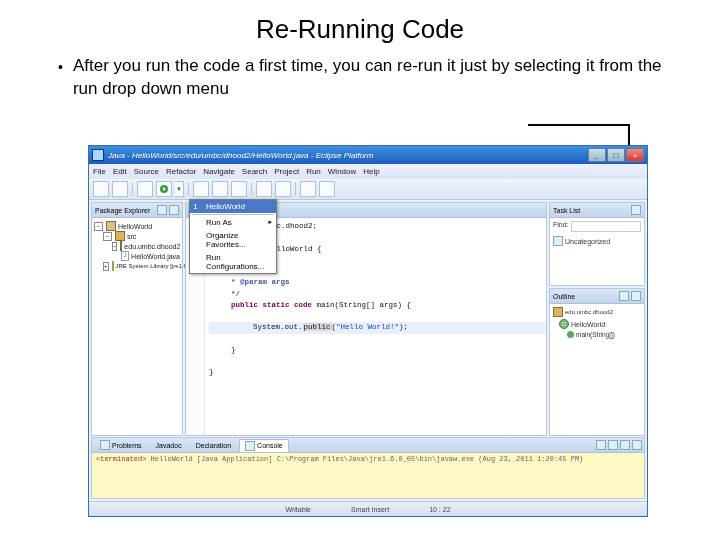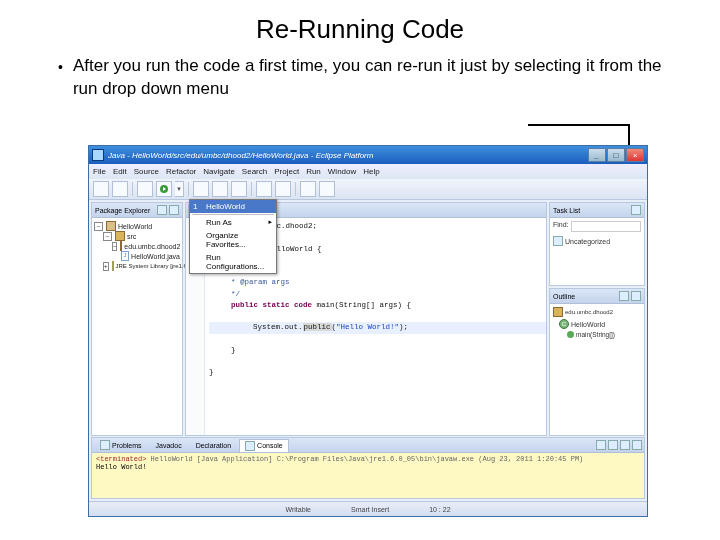--- a/index.html
+++ b/index.html
@@ -176,21 +176,21 @@
     min-width:0;
   }
   .editor-tab{height:14px;background:linear-gradient(#dbe6f7,#c4d4ec);display:flex;align-items:center;font-size:7px;border-bottom:1px solid #b0c0d8;}
   .editor-tab .tab{background:#fff;border:1px solid #b0c0d8;border-bottom:none;padding:1px 6px 1px 4px;display:flex;align-items:center;gap:2px;margin-left:2px;}
   .editor-body{
     flex:1;display:flex;font-family:"Courier New",monospace;font-size:7.5px;min-height:0;overflow:hidden;
   }
   .gutter{width:18px;background:#fafbfd;border-right:1px solid #e2e8f0;}
   .code{flex:1;padding:3px 4px;color:#111;line-height:1.5;}
   .kw{color:#7a0055;font-weight:bold;}
-  .cm{color:#3a5a9a;}
+  .cm{color:#3a5a9a;font-weight:bold;}
   .str{color:#1a3fcc;}
   .hl{background:#d8d8d8;padding:0 1px;}
   .currline{background:#e8f0ff;display:inline-block;width:100%;}
 
   .right-col{width:96px;display:flex;flex-direction:column;margin:2px 2px 1px 1px;gap:2px;}
   .right-pane{background:#fff;border:1px solid #b8c8df;display:flex;flex-direction:column;font-size:7px;}
   .rp-body{padding:3px;color:#333;}
   .rp-row{display:flex;align-items:center;gap:2px;margin-bottom:2px;}
   .ico-c{width:8px;height:8px;border-radius:50%;background:#7ab47a;border:1px solid #3a7a3a;color:#fff;font-size:6px;text-align:center;line-height:8px;}
   .ico-m{width:7px;height:7px;border-radius:50%;background:#5aa85a;}
@@ -408,21 +408,20 @@
           </span>
         <span class="mini">
             <span class="mini-ic"></span>
             <span class="mini-ic"></span>
             <span class="mini-ic"></span>
             <span class="mini-ic"></span>
           </span>
       </div>
       <div class="bot-body">
         <div style="color:#666"><span class="term">&lt;terminated&gt;</span><span> HelloWorld [Java Application] C:\Program Files\Java\jre1.6.0_05\bin\javaw.exe (Aug 23, 2011 1:20:45 PM)</span></div>
-        <div>Hello World!</div>
       </div>
     </div>
   </div>
 
   <div class="statusbar">
     <span style="flex:1"></span>
     <span>Writable</span>
     <span>Smart Insert</span>
     <span>10 : 22</span>
     <span style="flex:1"></span>

